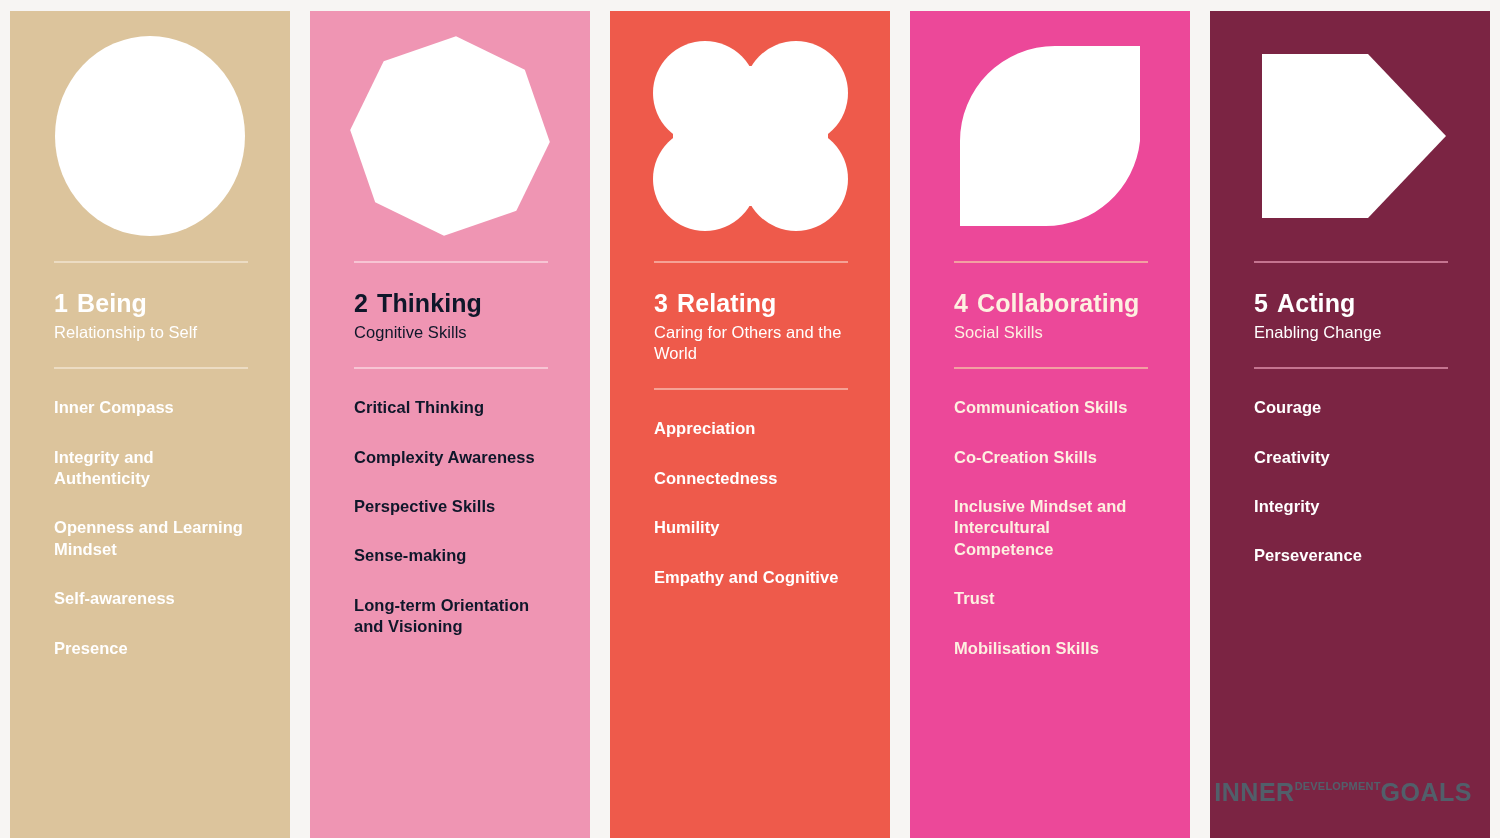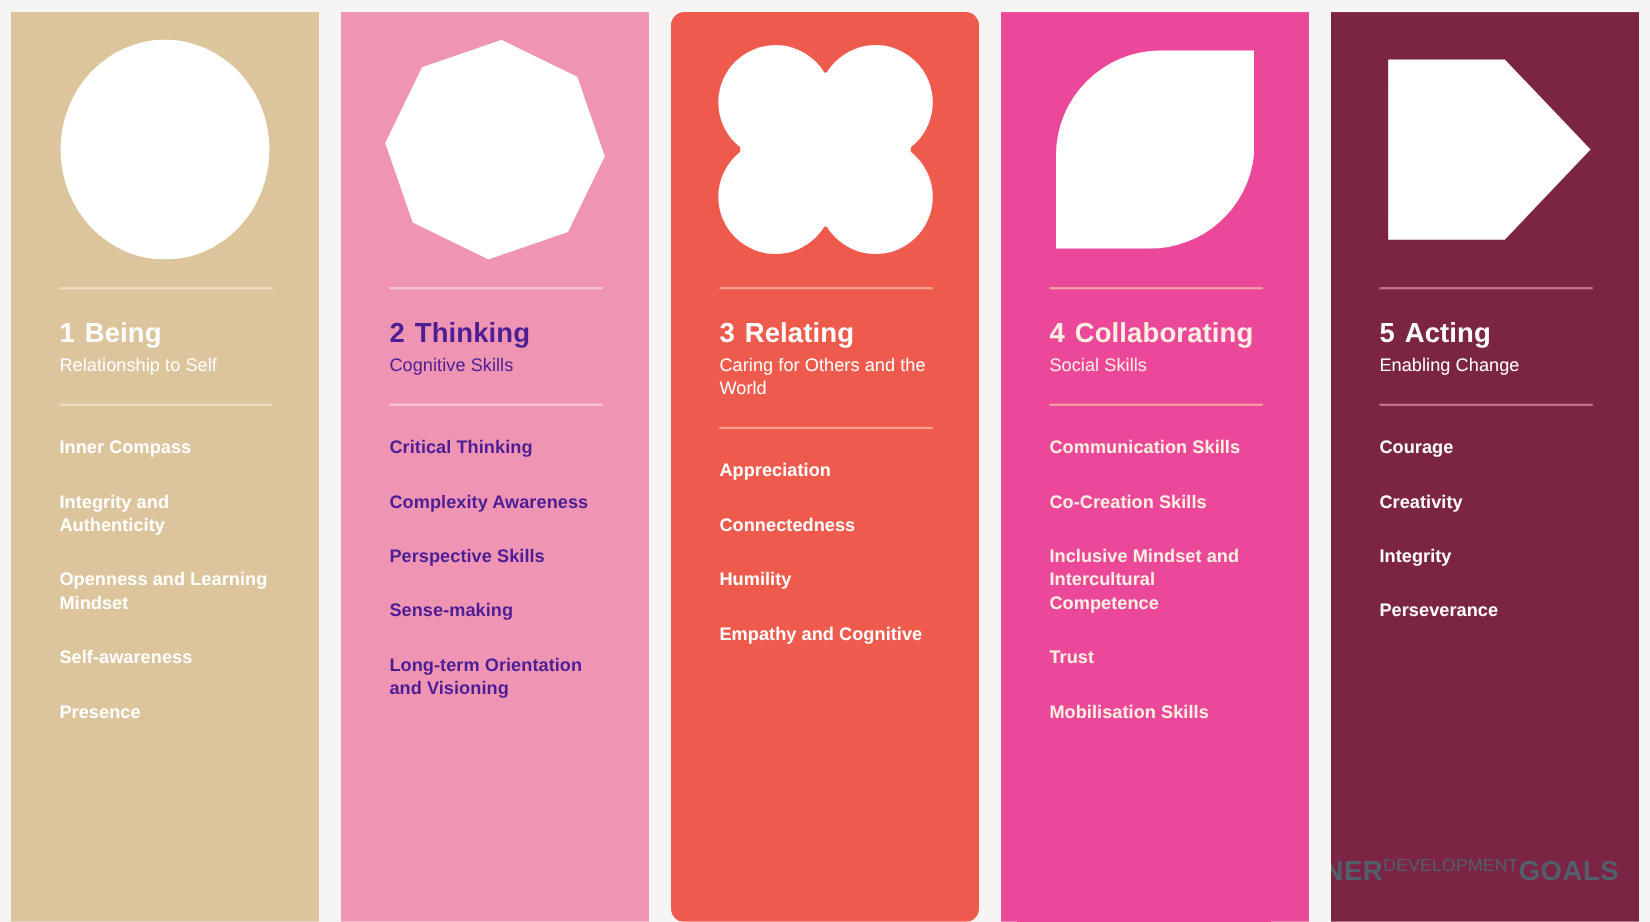--- a/index.html
+++ b/index.html
@@ -89,21 +89,21 @@
     opacity: 0.40;
   }
   .logo-mark { width: 64px; height: 64px; display: block; }
   .logo-words {
     display: flex;
     flex-direction: row;
     line-height: 0.92;
     color: #14b8a6;
   }
   .logo-line1 { font-size: 25px; font-weight: 700; letter-spacing: 0.5px; }
-  .logo-line2 { font-size: 16px; font-weight: 400; letter-spacing: 0.2px; }
+  .logo-line2 { font-size: 11px; font-weight: 700; letter-spacing: 0.2px; }
   .logo-line3 { font-size: 25px; font-weight: 700; letter-spacing: 0.5px; }
 </style>
 </head>
 <body>
 
 <div id="board">
     <div class="dimension-column" style="background: rgb(220, 196, 156); color: rgb(255, 255, 255);">
       <div class="shape-area">
         <svg class="shape-svg" width="200" height="200" viewBox="0 0 200 200" xmlns="http://www.w3.org/2000/svg">
           <ellipse cx="100" cy="100" rx="95" ry="100" fill="#ffffff"></ellipse>
@@ -116,41 +116,41 @@
       </div>
       <div class="rule rule-mid" style="background: rgb(245, 234, 219);"></div>
       <ul class="skills">
         <li class="skill-item">Inner Compass</li>
         <li class="skill-item">Integrity and Authenticity</li>
         <li class="skill-item">Openness and Learning Mindset</li>
         <li class="skill-item">Self-awareness</li>
         <li class="skill-item">Presence</li>
       </ul>
     </div>
-    <div class="dimension-column" style="background: rgb(239, 149, 179); color: #4c1d95;">
+    <div class="dimension-column" style="background: rgb(239, 149, 179); color: #0f172a;">
       <div class="shape-area">
         <svg class="shape-svg" width="200" height="200" viewBox="0 0 200 200" xmlns="http://www.w3.org/2000/svg">
           <polygon points="106.00,0.18 174.82,33.66 199.82,106.00 166.34,174.82 94.00,199.82 25.18,166.34 0.18,94.00 33.66,25.18" fill="#ffffff"></polygon>
         </svg>
       </div>
       <div class="rule rule-top" style="background: rgb(251, 226, 233);"></div>
       <div class="header-block">
         <div class="dim-title"><span class="dim-num">2</span><span>Thinking</span></div>
         <div class="dim-subtitle">Cognitive Skills</div>
       </div>
       <div class="rule rule-mid" style="background: rgb(251, 226, 233);"></div>
       <ul class="skills">
         <li class="skill-item">Critical Thinking</li>
         <li class="skill-item">Complexity Awareness</li>
         <li class="skill-item">Perspective Skills</li>
         <li class="skill-item">Sense-making</li>
         <li class="skill-item">Long-term Orientation and Visioning</li>
       </ul>
     </div>
-    <div class="dimension-column" style="background: rgb(238, 90, 75); color: rgb(255, 255, 255); border-radius: 12px;">
+    <div class="dimension-column" style="background: rgb(238, 90, 75); color: rgb(255, 255, 255);">
       <div class="shape-area">
         <svg class="shape-svg" width="205" height="200" viewBox="0 0 205 200" xmlns="http://www.w3.org/2000/svg">
     <g fill="#ffffff">
       <circle cx="57" cy="57" r="52"></circle>
       <circle cx="148" cy="57" r="52"></circle>
       <circle cx="57" cy="143" r="52"></circle>
       <circle cx="148" cy="143" r="52"></circle>
       <rect x="57" y="30" width="91" height="140"></rect>
       <rect x="25" y="57" width="155" height="86"></rect>
     </g>

